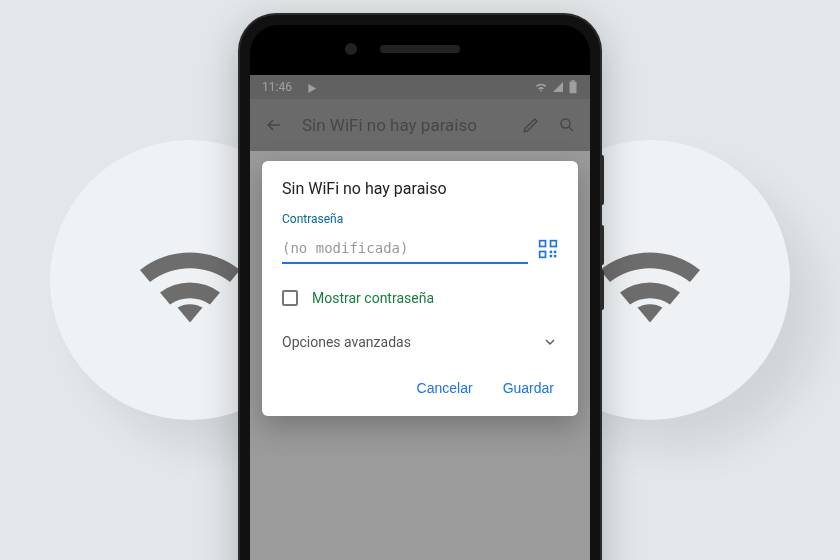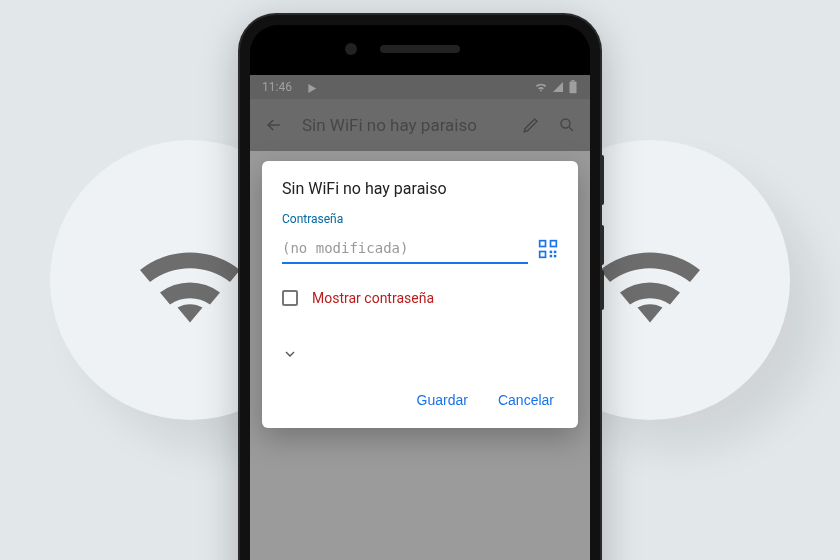--- a/index.html
+++ b/index.html
@@ -149,23 +149,23 @@
   outline: none;
   background: transparent;
 }
 .field-input::placeholder { color: #999; font-family: monospace; }
 .qr-icon { fill: #1a73e8; }
 .checkbox-row {
   display: flex;
   align-items: center;
   gap: 14px;
   margin-top: 22px;
-  margin-bottom: 36px;
-  font-size: 14px;
-  color: #b91c1c;
+  margin-bottom: 24px;
+  font-size: 14px;
+  color: #15803d;
 }
 .checkbox {
   width: 16px;
   height: 16px;
   border: 2px solid #777;
   border-radius: 2px;
 }
 .adv-row {
   display: flex;
   justify-content: space-between;
@@ -273,25 +273,26 @@
             <rect x="19" y="14" width="3" height="3"></rect>
             <rect x="14" y="19" width="3" height="3"></rect>
             <rect x="19" y="19" width="3" height="3"></rect>
           </svg>
         </div>
         <div class="checkbox-row">
           <div class="checkbox"></div>
           <span>Mostrar contraseña</span>
         </div>
         <div class="adv-row">
+          <span>Opciones avanzadas</span>
           <svg width="16" height="16" viewBox="0 0 24 24" fill="none" stroke="#555" stroke-width="2">
               <path d="M6 9 L12 15 L18 9"></path>
             </svg>
         </div>
         <div class="dialog-actions">
+          <button class="dialog-btn">Cancelar</button>
           <button class="dialog-btn">Guardar</button>
-          <button class="dialog-btn">Cancelar</button>
         </div>
       </div>
 
     </div>
   </div>
 </div>
 
 </body></html>

